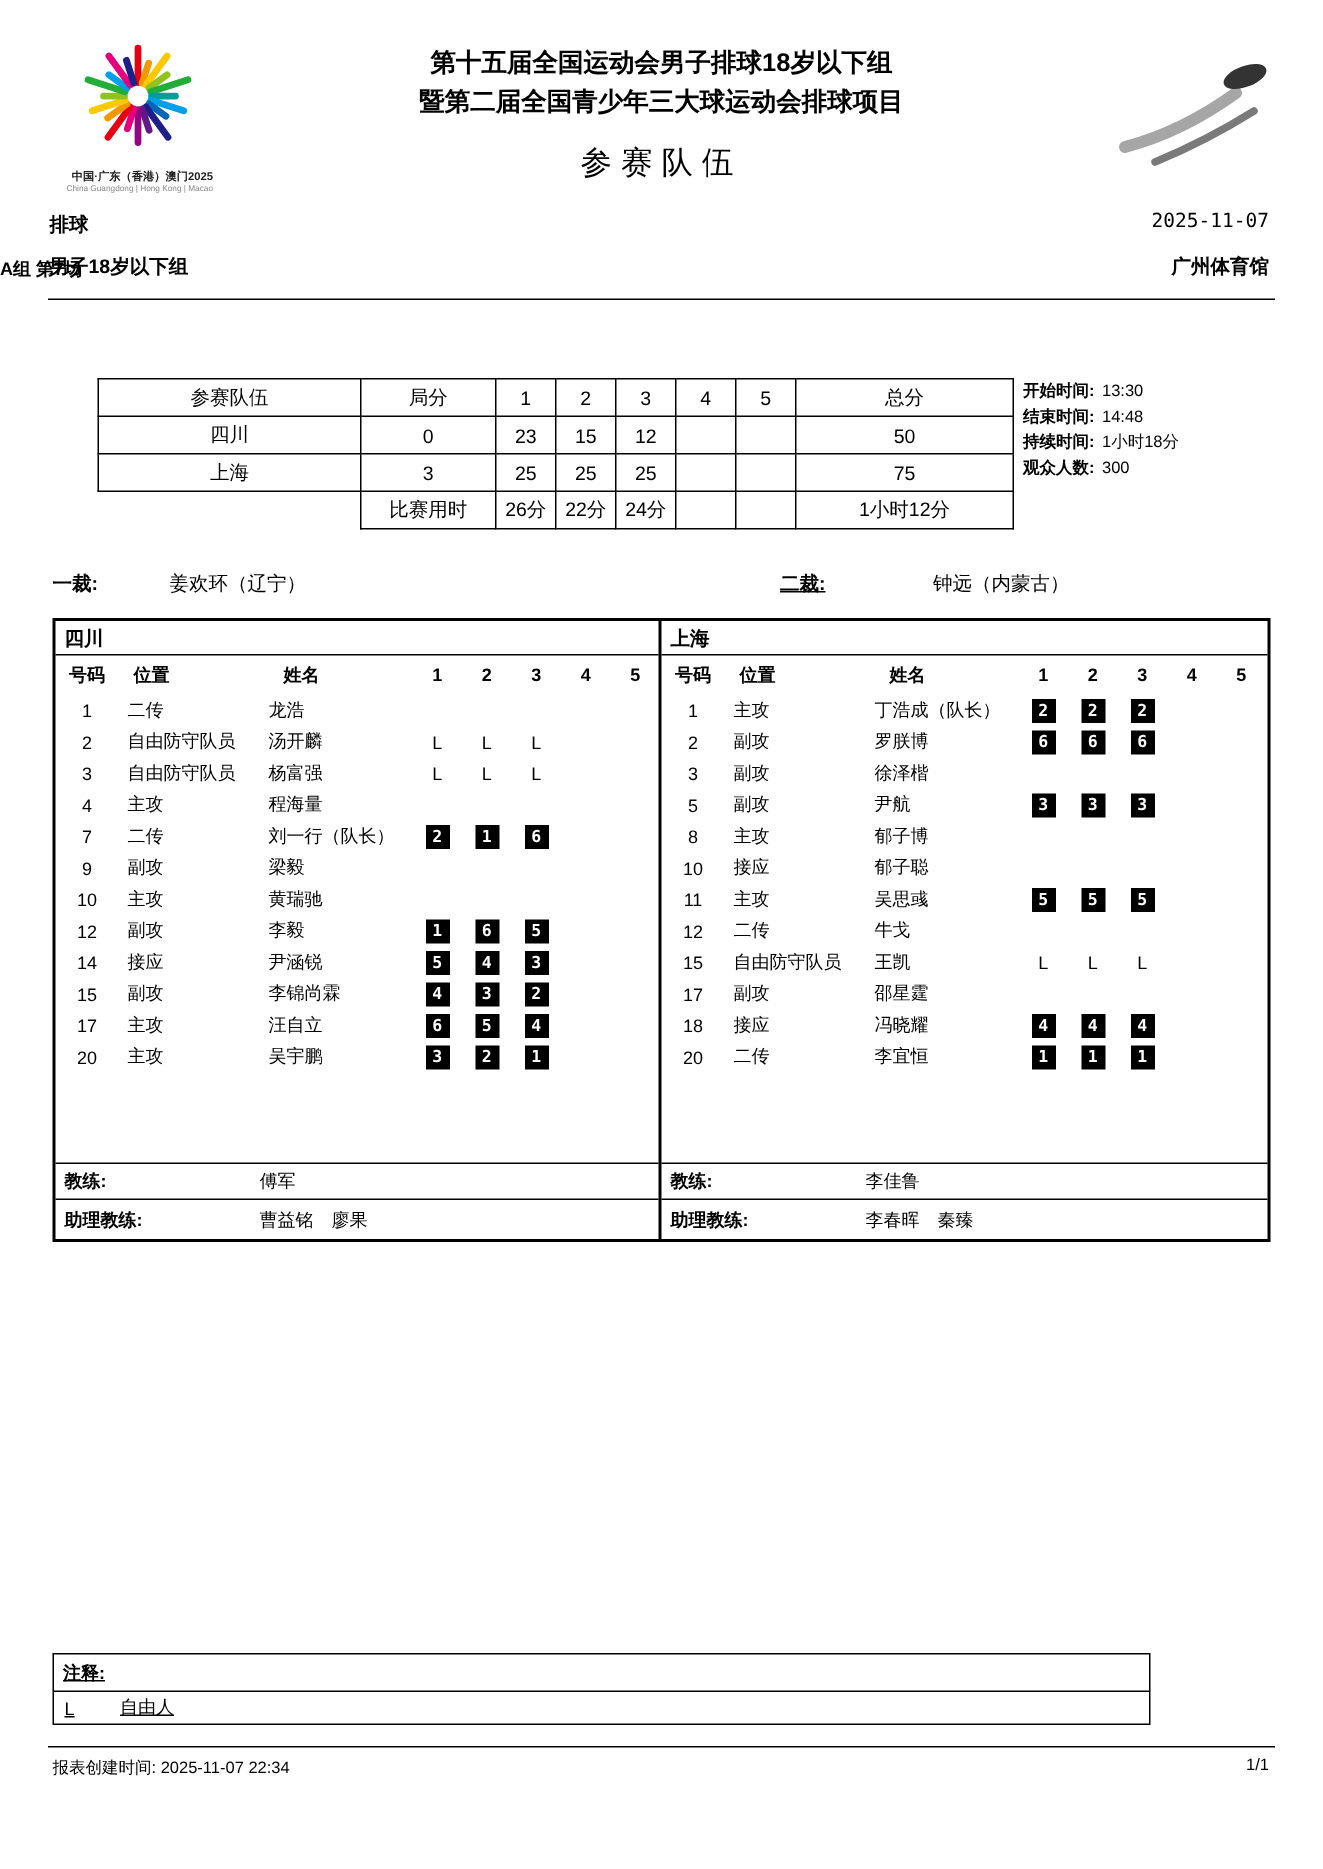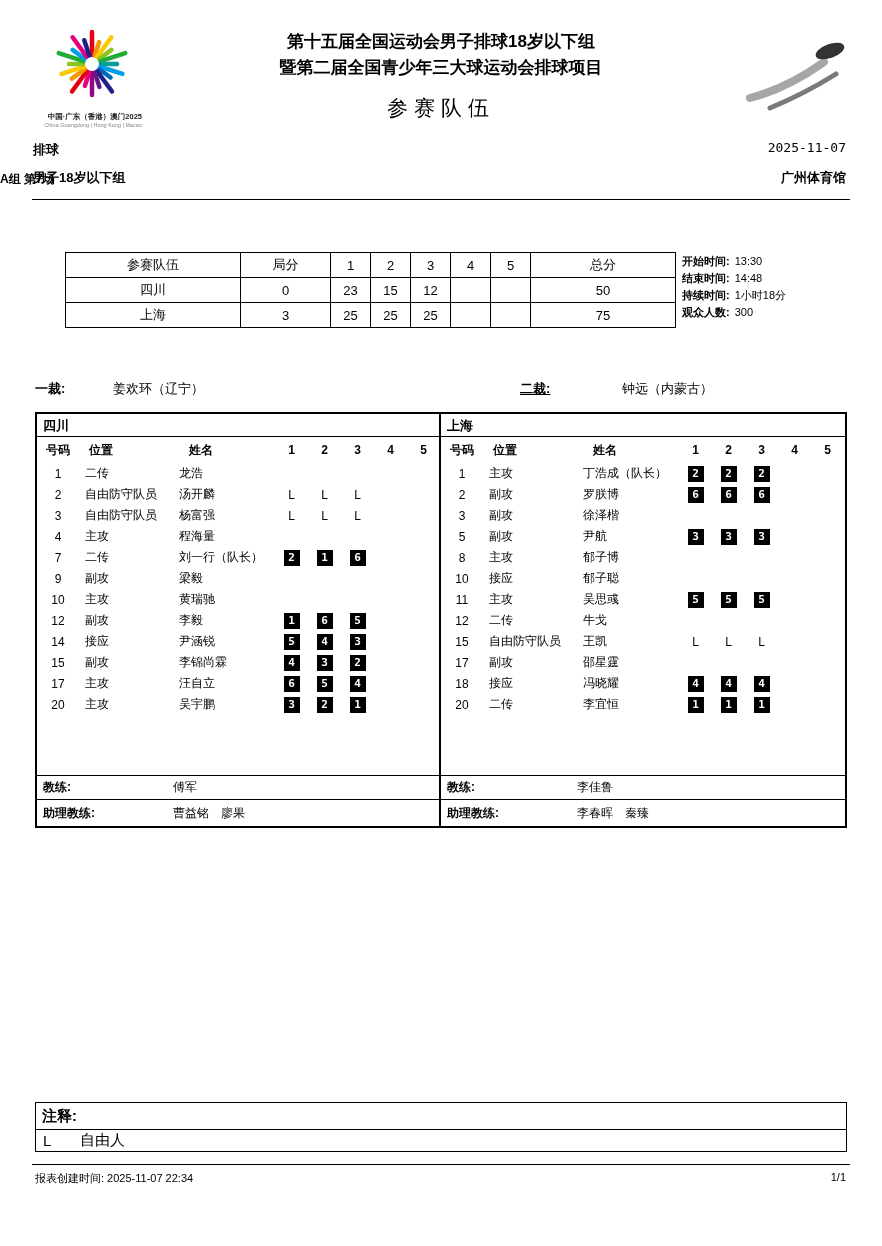--- a/index.html
+++ b/index.html
@@ -55,21 +55,21 @@
   .header-row .col-pos, .header-row .col-name { padding-left:10px; }
   .col-set  { width:33px; flex:none; display:flex; align-items:center; justify-content:center; }
   .pos-box  { width:16px; height:16px; background:#000; color:#fff; font-size:11px; font-weight:bold;
               display:flex; align-items:center; justify-content:center; font-family:"DejaVu Sans Mono",monospace; }
   .libero-mark { font-size:12px; }
   .coach-row  { height:24px; border-top:1.5px solid #000; display:flex; align-items:center; font-size:12px; }
   .assist-row { height:27px; border-top:1.5px solid #000; display:flex; align-items:center; font-size:12px; }
   .crlabel { font-weight:bold; padding-left:6px; width:136px; flex:none; }
 
   
-  .notes { left:35px; top:1102px; width:812px; border:1.5px solid #000; font-size:15px; }
+  .notes { left:35px; top:1102px; width:732px; border:1.5px solid #000; font-size:12px;text-decoration:underline; }
   .notes-title { padding:4px 6px 3px 6px; border-bottom:1px solid #000; font-weight:bold; }
   .note-row { display:flex; height:21px; align-items:center; }
   .note-code { width:44px; padding-left:7px; }
 
   
   .footer-line { left:32px; top:1164px; width:818px; border-top:1px solid #000; }
   .footer-created { left:35px; top:1171px; font-size:11px; }
   .footer-page { right:36px; top:1171px; font-size:11px; }
 </style>
 </head>
@@ -161,20 +161,30 @@
       <tr>
         <td class="b">上海</td>
         <td class="b">3</td>
         <td>25</td>
         <td>25</td>
         <td>25</td>
         <td></td>
         <td></td>
         <td>75</td>
       </tr>
+      <tr>
+        <td class="blank"></td>
+        <td class="b">比赛用时</td>
+        <td>26分</td>
+        <td>22分</td>
+        <td>24分</td>
+        <td></td>
+        <td></td>
+        <td>1小时12分</td>
+      </tr>
     </tbody>
       </table>
   </div>
 
   <div class="abs match-info">
     <div class="mi-row">
         <span class="mi-label">开始时间:</span>
         <span>13:30</span>
       </div>
     <div class="mi-row">

